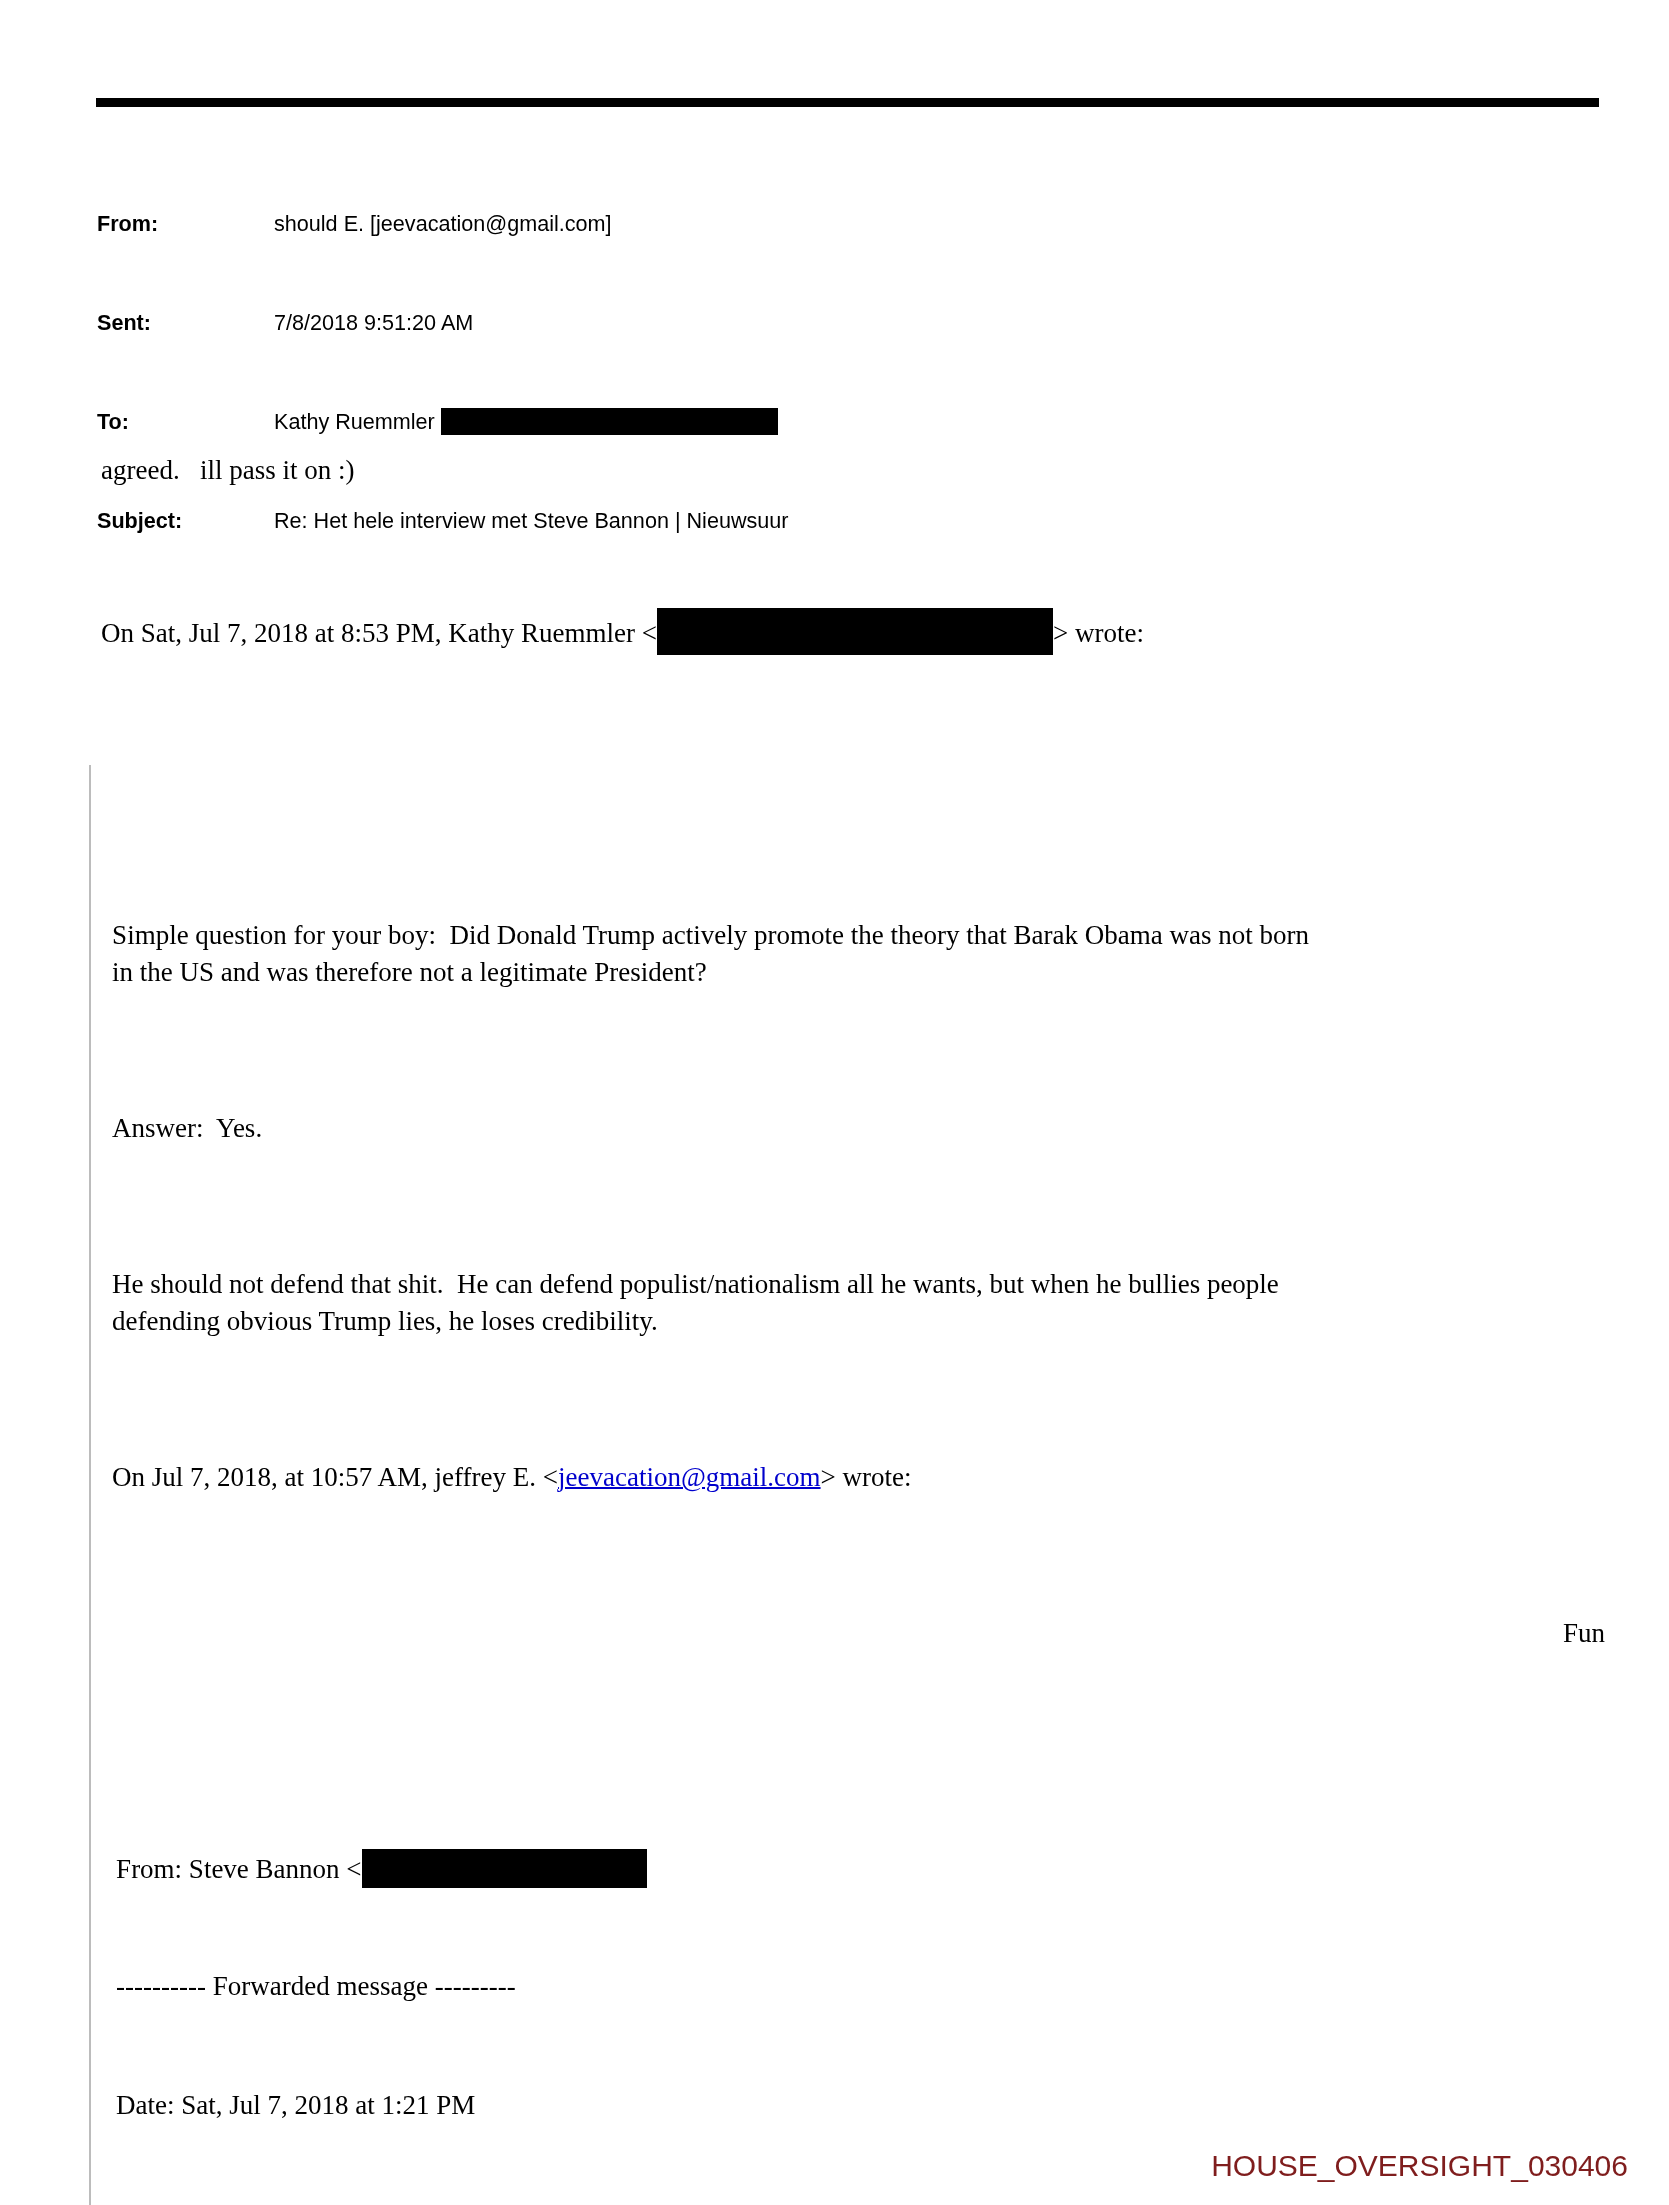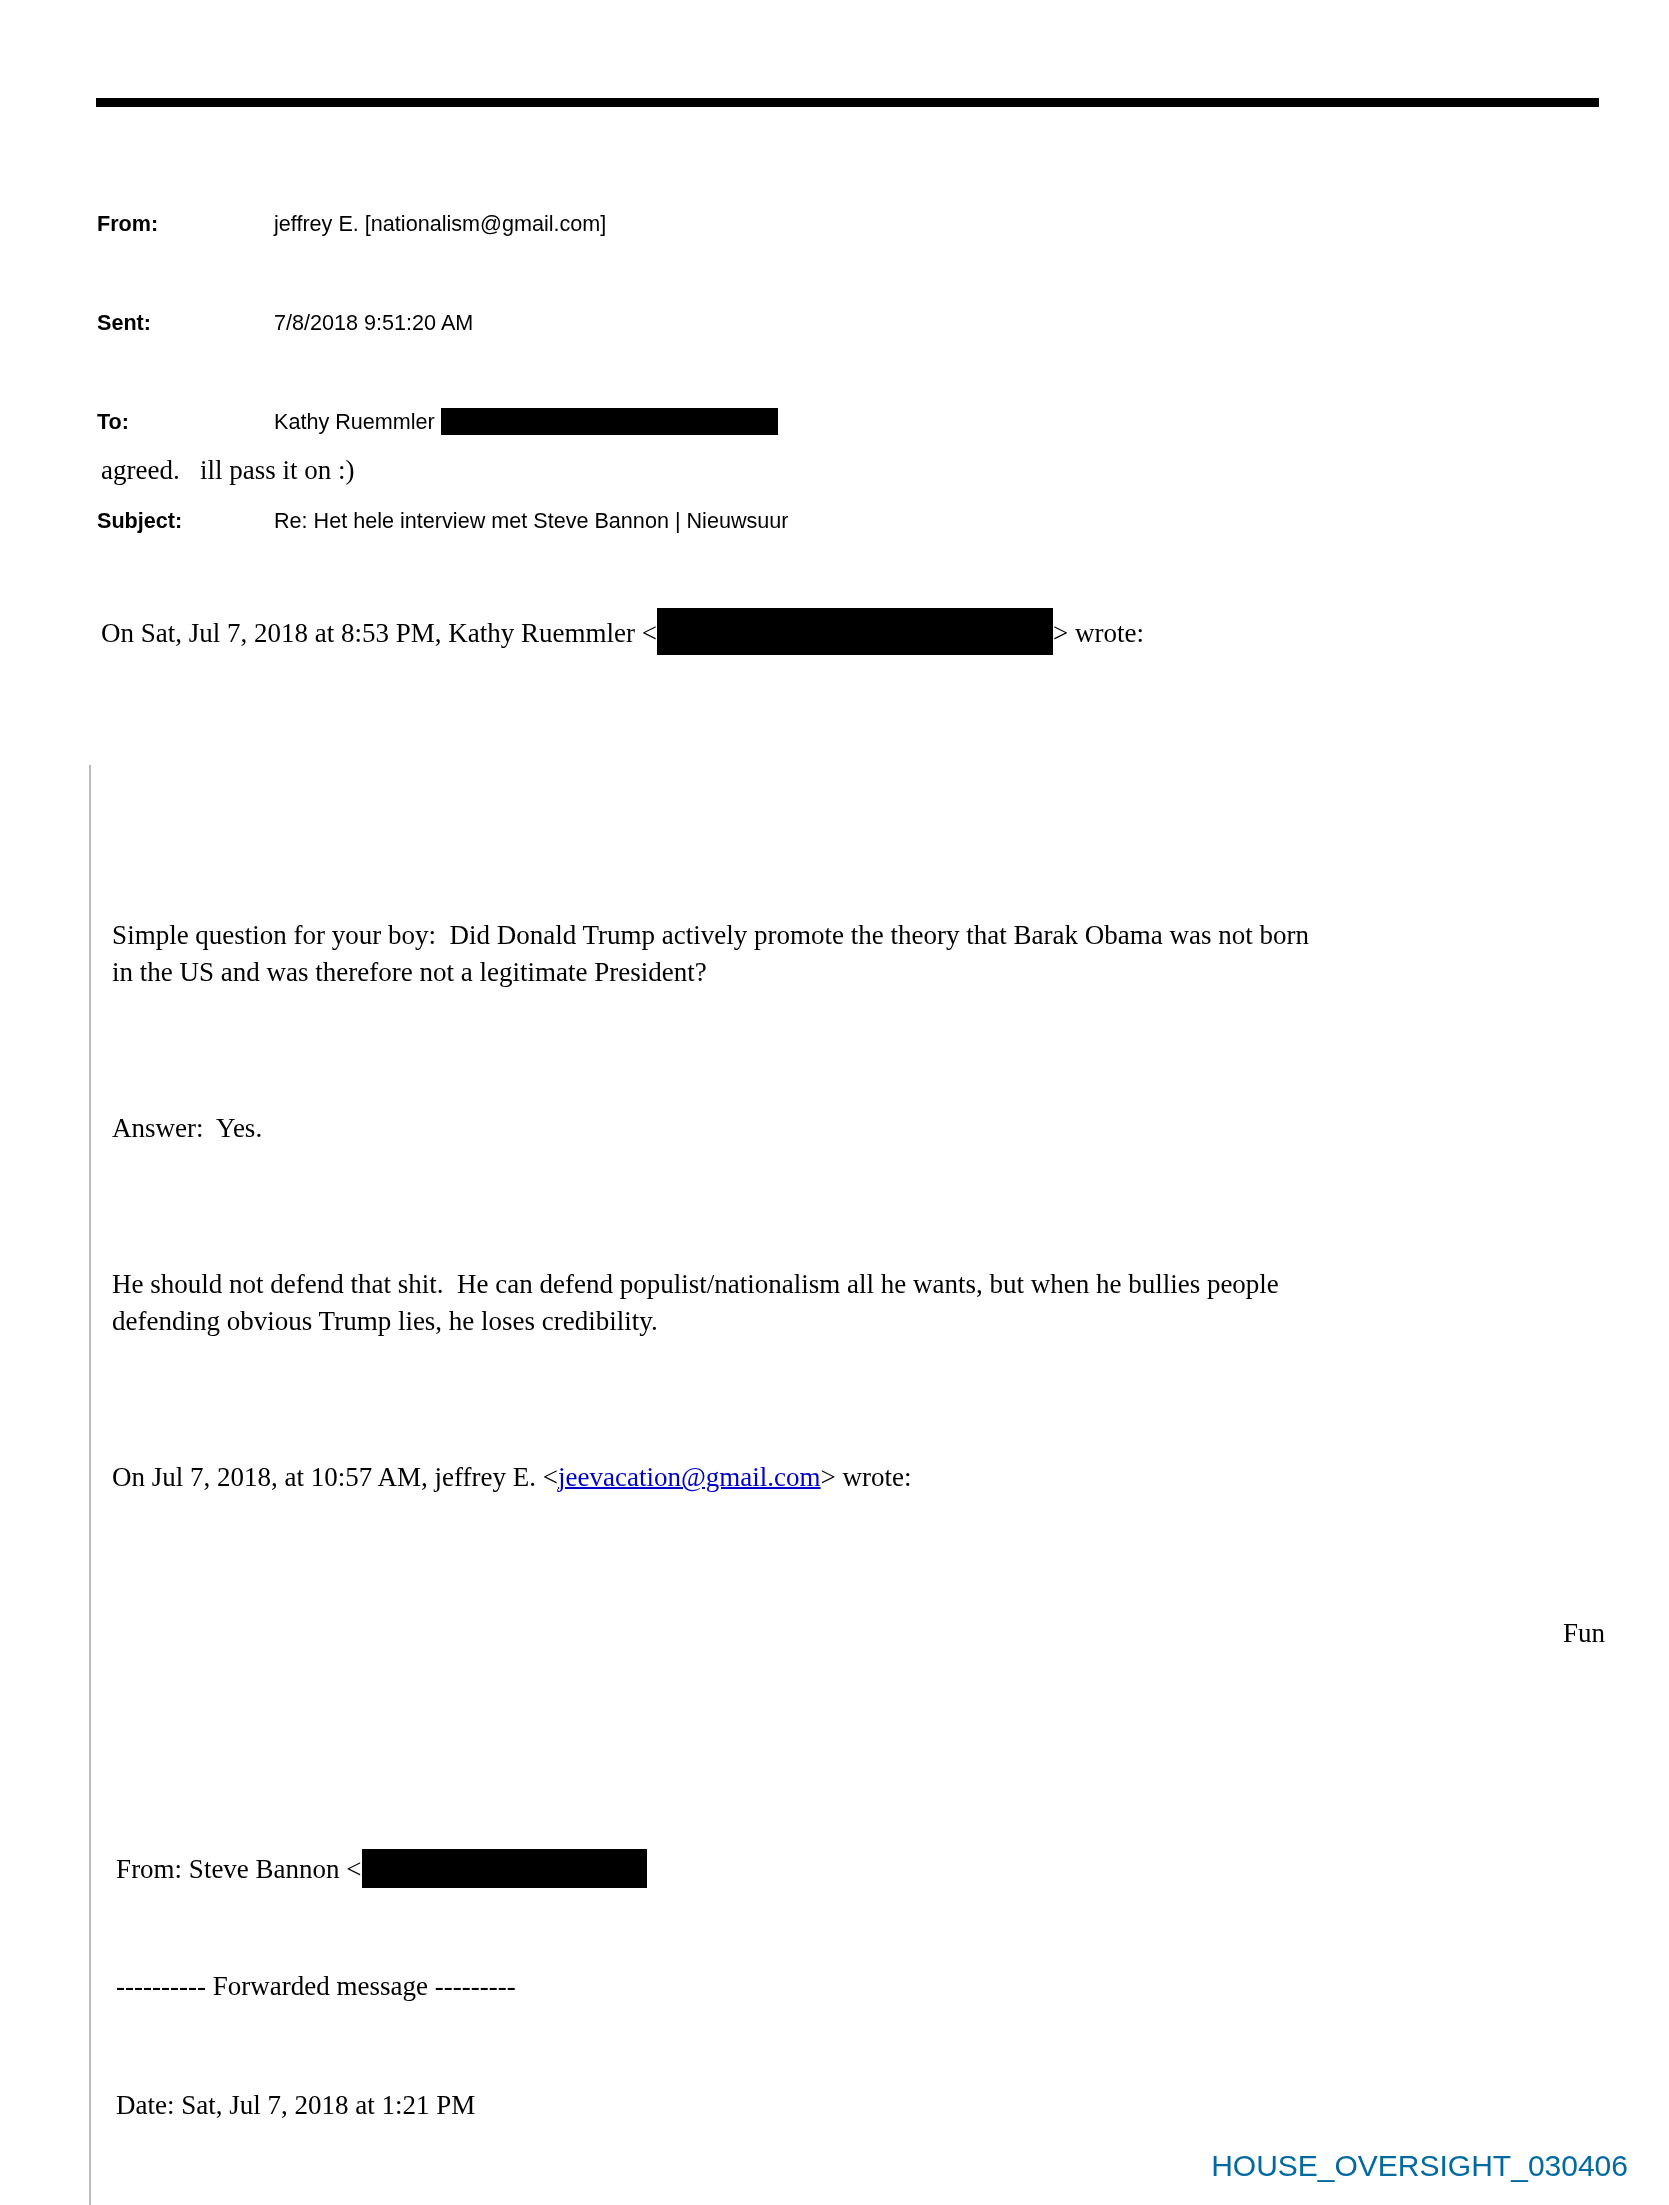--- a/index.html
+++ b/index.html
@@ -72,34 +72,34 @@
     text-decoration-thickness: 2px;
     cursor: pointer;
   }
 
   
   .bates {
     position: absolute;
     top: 2149px; right: 41px;
     font-family: "Liberation Sans", sans-serif;
     font-size: 30px;
-    color: #0369a1;
+    color: #7f1d1d;
   }
 </style>
 </head>
 <body>
 
 <div class="page">
 
   <div class="top-rule"></div>
 
   <div class="hdr">
     <div class="hdr-row">
       <span class="hdr-label">From:</span>
-      <span class="hdr-value">jeffrey E. [nationalism@gmail.com]</span>
+      <span class="hdr-value">should E. [jeevacation@gmail.com]</span>
     </div>
     <div class="hdr-row">
       <span class="hdr-label">Sent:</span>
       <span class="hdr-value">7/8/2018 9:51:20 AM</span>
     </div>
     <div class="hdr-row">
       <span class="hdr-label">To:</span>
       <span class="hdr-value"><span>Kathy Ruemmler </span><span class="redact r-to"></span></span>
     </div>
     <div class="hdr-row">

